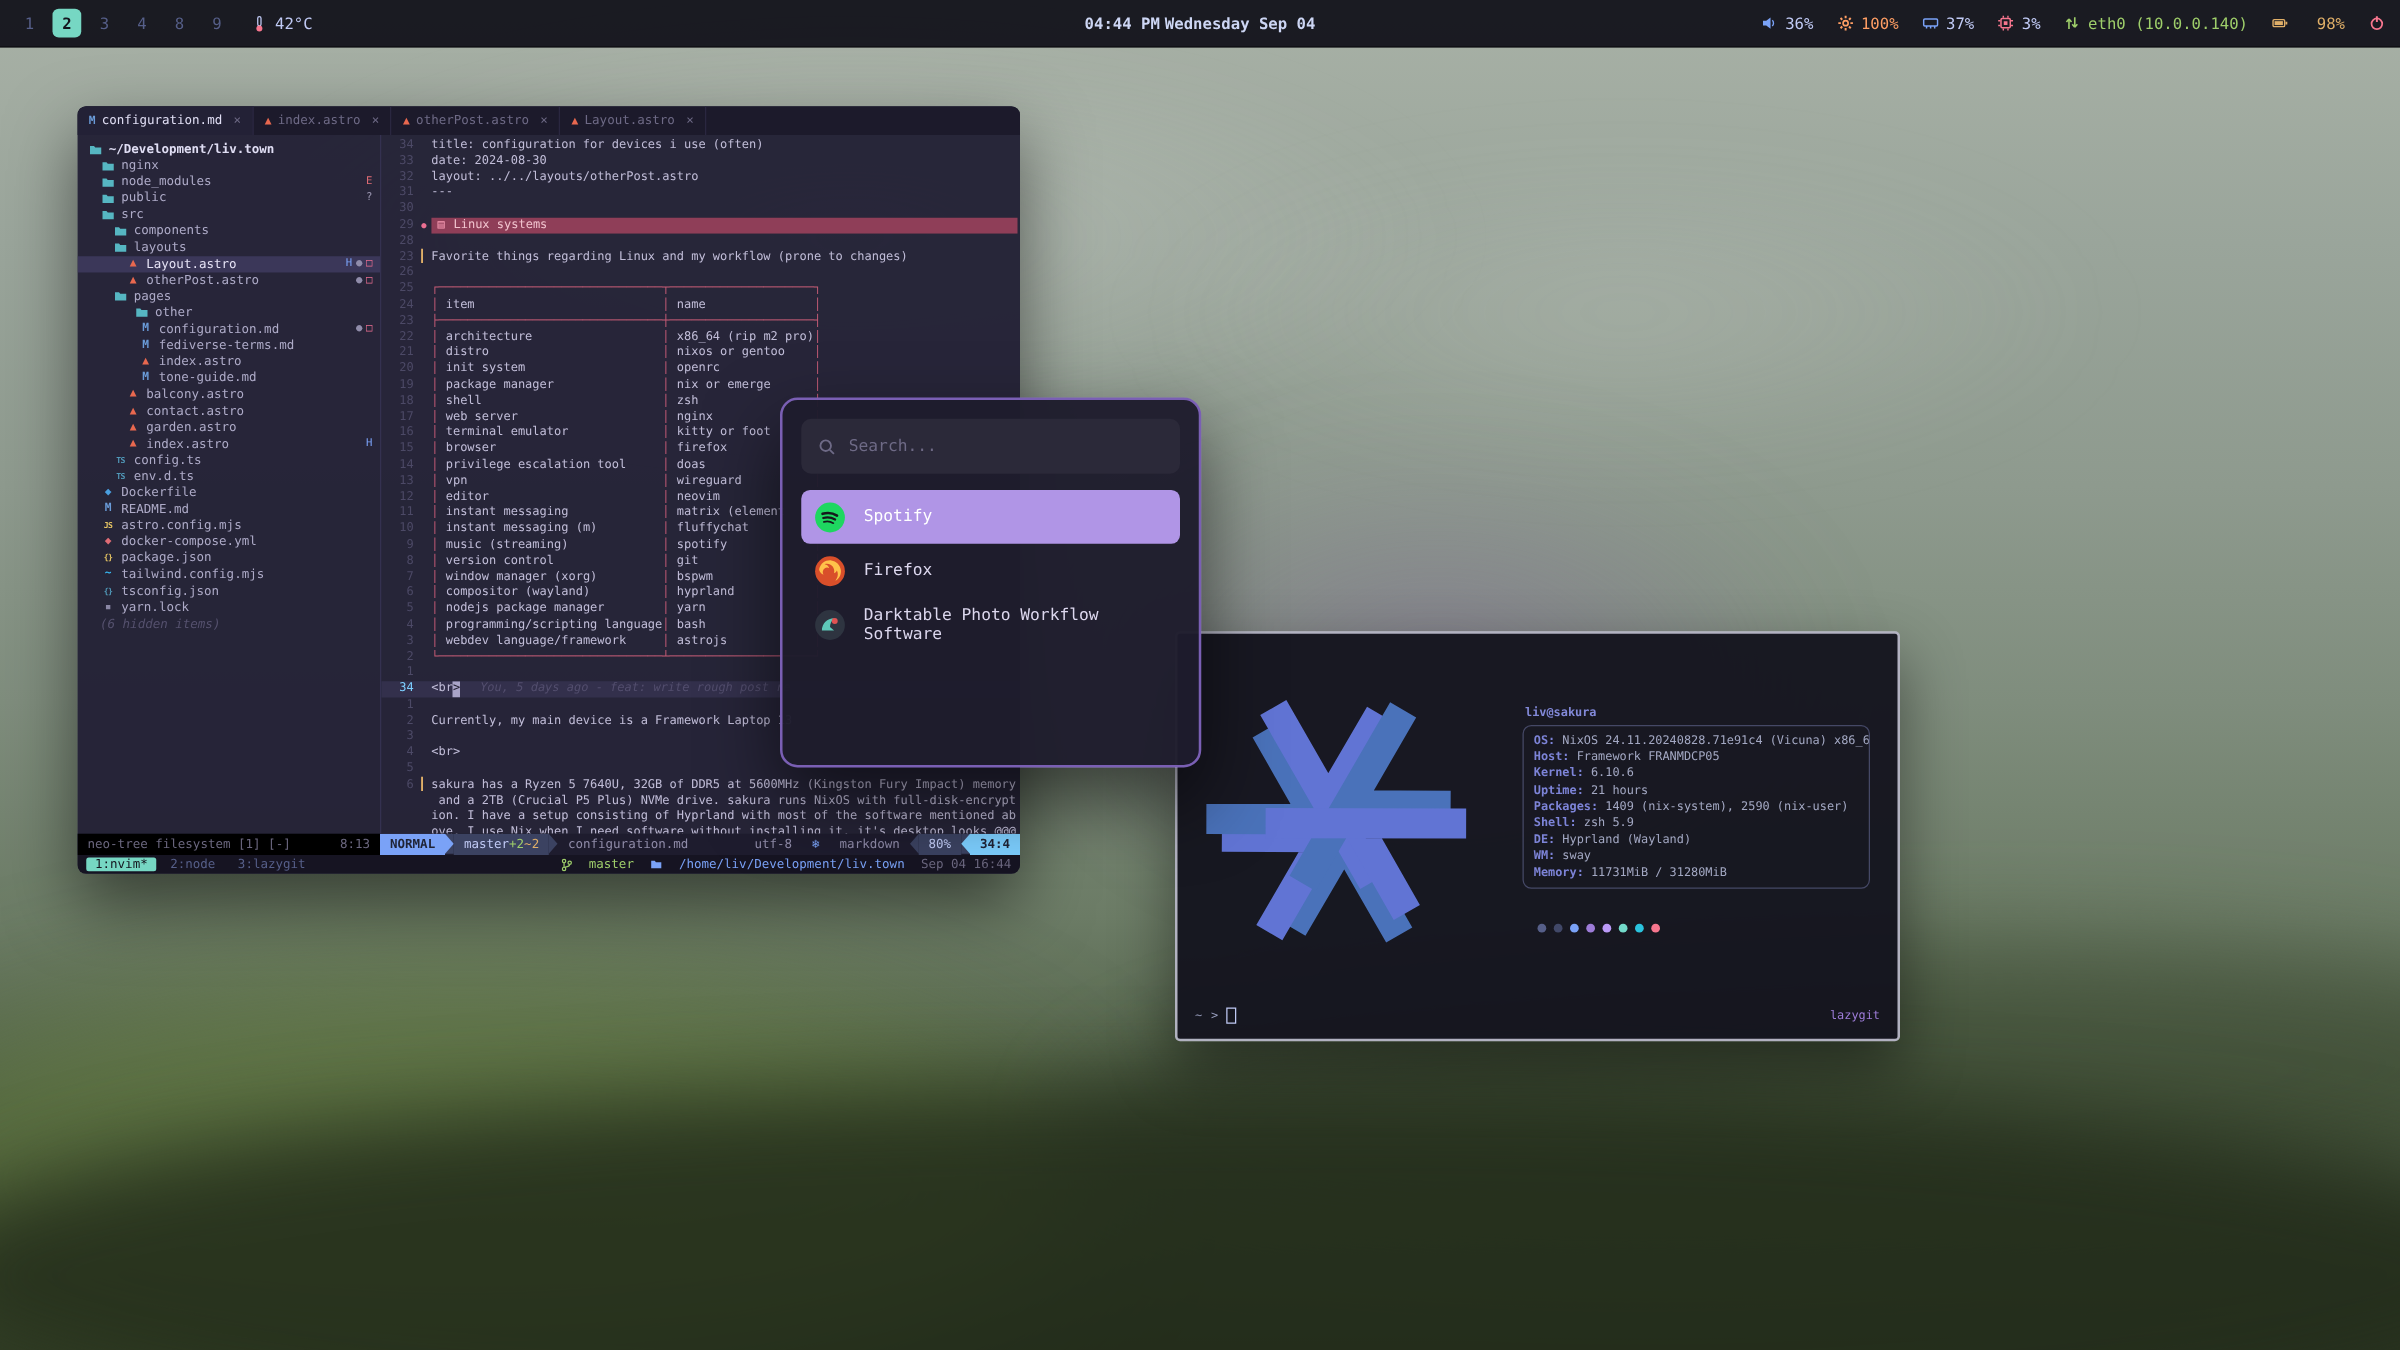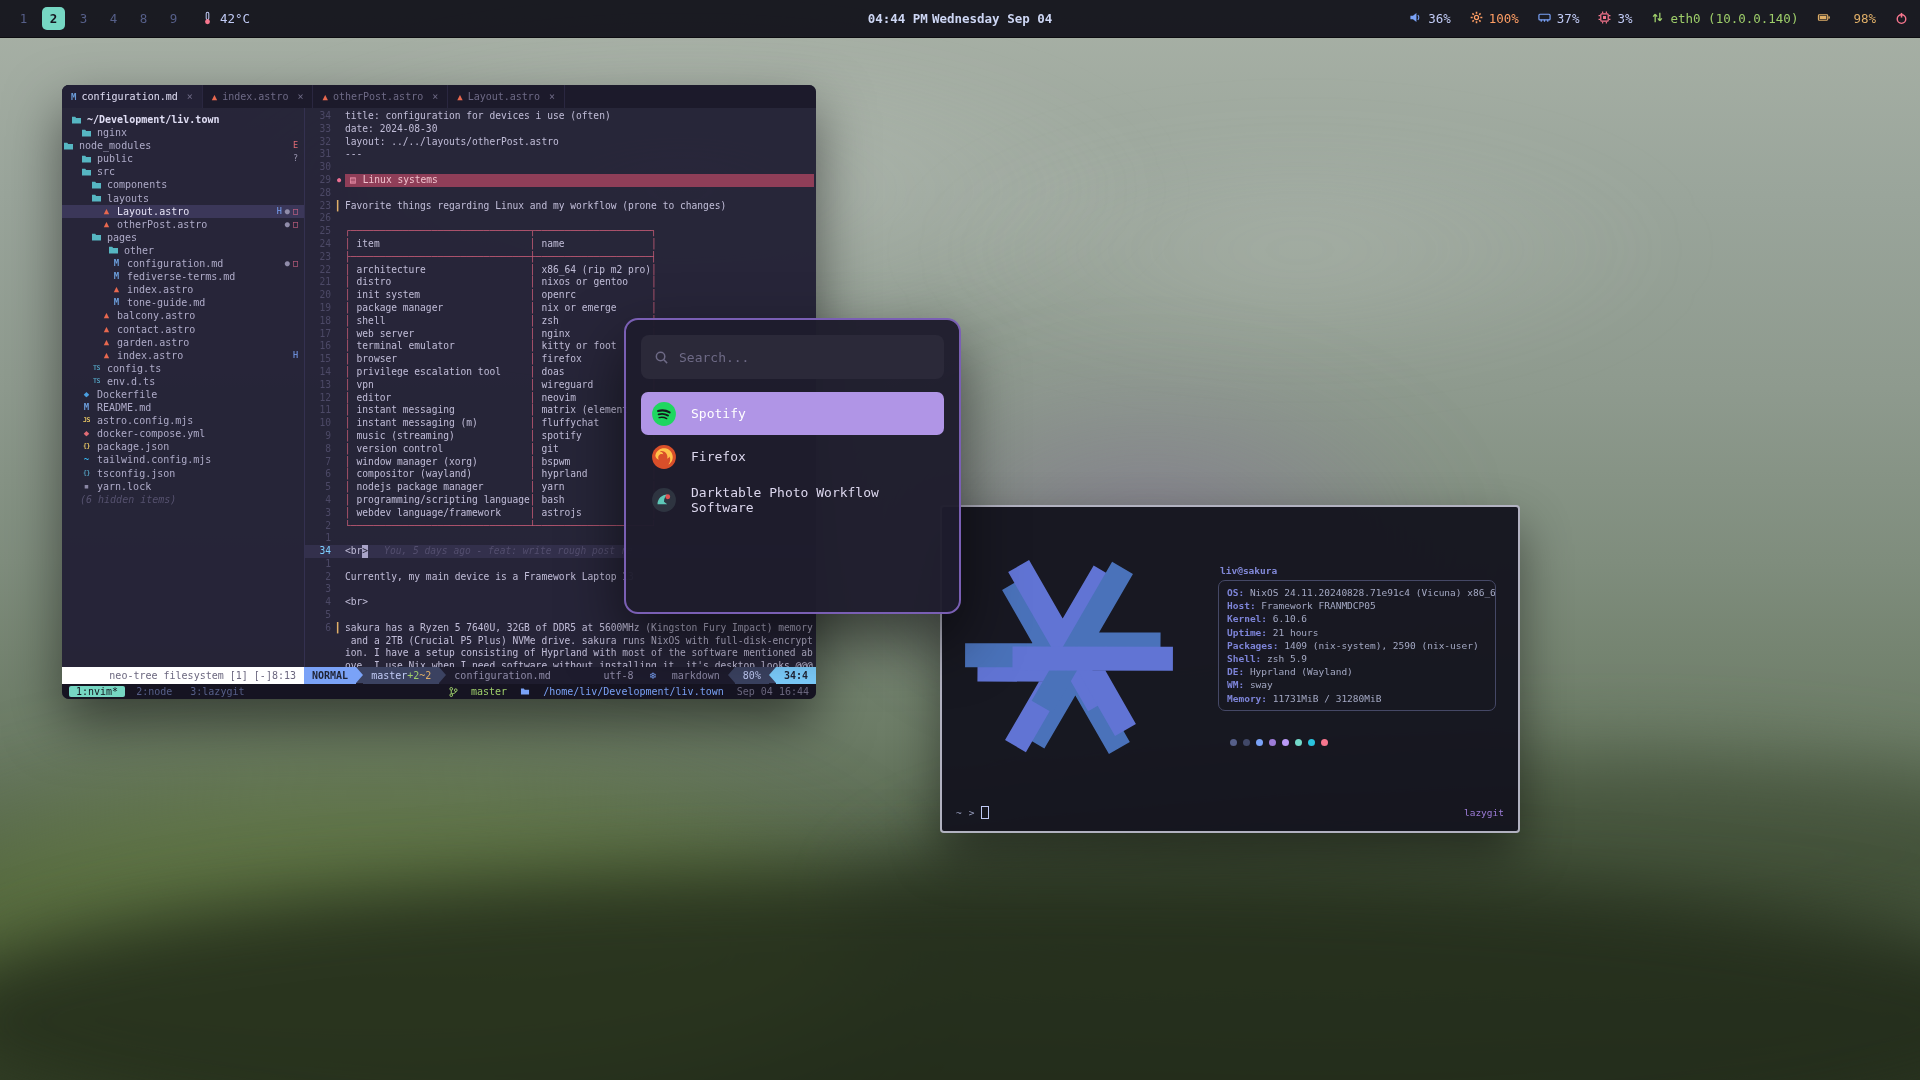--- a/index.html
+++ b/index.html
@@ -15,21 +15,21 @@
   .ridgemid{right:-140px;bottom:90px;width:1200px;height:230px;background:rgba(56,70,46,.6);border-radius:50%;filter:blur(40px);transform:rotate(-3deg)}
 
   
   #topbar{position:absolute;top:0;left:0;right:0;height:38px;background:rgba(17,17,26,.94);
           display:flex;align-items:center;justify-content:space-between;padding:0 12px;box-sizing:border-box;
           z-index:100;font-size:12.5px;color:#c0caf5;border-bottom:1px solid rgba(0,0,0,.5)}
   .bar-left{display:flex;align-items:center;gap:16px}
   #workspaces{display:flex;gap:7px}
   .ws{width:23px;height:23px;display:flex;align-items:center;justify-content:center;border-radius:5px;color:#565f89;cursor:default}
   .ws.active{background:#76d7c3;color:#14141e;font-weight:bold}
-  .module{display:flex;align-items:flex-start;gap:6px;white-space:nowrap}
+  .module{display:flex;align-items:center;gap:6px;white-space:nowrap}
   .bar-center{position:absolute;left:50%;transform:translateX(-50%);display:flex;gap:4px;font-weight:bold;color:#cdd6f4}
   .bar-right{display:flex;align-items:center;gap:19px}
   .micon{display:inline-flex;align-items:center}
 
   
   #editor-win{position:absolute;left:62px;top:85px;width:754px;height:614px;background:rgba(35,33,54,.97);
               border-radius:7px;box-shadow:0 24px 55px rgba(0,0,0,.5);display:flex;flex-direction:column;overflow:hidden;z-index:20}
   #tabbar{height:23px;flex:none;display:flex;align-items:stretch;background:#1c1a2b;font-size:10px}
   .tab{display:flex;align-items:center;gap:5px;padding:0 9px;color:#6e6a86;border-right:1px solid #2a2740;white-space:nowrap}
   .tab.active{background:#232136;color:#e0def4}
@@ -52,21 +52,21 @@
   .eline.hl .lnum{color:#7dcfff}
   .lsign{width:8px;flex:none}
   .ltext{flex:1;overflow:hidden;display:flex;color:#c1bdd8}
   .tb{color:#c65c76}.tc{color:#c1bdd8}
   .hbar{flex:1;background:#8f3e58;color:#f1c3ce;padding-left:5px;margin-right:2px}
   .hico{color:#f79ab4;margin-right:7px}
   .cur{background:#a9a4c8;color:#1f1d2e}
   .blame{color:#534e6e;font-style:italic;padding-left:16px}
 
   #statusline{height:17px;flex:none;display:flex;align-items:stretch;background:#1e1c2e;font-size:10px}
-  .nt-status{width:242px;flex:none;background:#ffffff;color:#6b677f;display:flex;justify-content:flex-end;align-items:center;padding:0 8px;box-sizing:border-box}
+  .nt-status{width:242px;flex:none;background:#000000;color:#6b677f;display:flex;justify-content:space-between;align-items:center;padding:0 8px;box-sizing:border-box}
   .sl-main{flex:1;display:flex;align-items:stretch;overflow:hidden}
   .seg{display:flex;align-items:center;padding:0 8px;white-space:nowrap}
   .tri{width:0;height:0;border-top:8.5px solid transparent;border-bottom:8.5px solid transparent;flex:none}
   #tmuxbar{height:15px;flex:none;background:#161422;display:flex;justify-content:space-between;align-items:center;font-size:10px;padding:0 7px}
   #tmux-windows{display:flex;gap:4px}
   .tw{padding:0 7px;color:#565f89}
   .tw.active{background:#76d7c3;color:#14141e;border-radius:2px}
   .tmux-right{display:flex;gap:13px;align-items:center}
   .tm-branch{color:#9ece6a}.tm-path{color:#7aa2f7}.tm-date{color:#6b677f}
 
@@ -228,21 +228,21 @@
       </div>
     </div>
   <div id="editor-body">
     <aside id="tree">
         <div class="trow root" style="padding-left: 8px;"><span class="ic"><svg width="11" height="10" viewBox="0 0 10 10">
               <path d="M0.5 1.8h3.2l1 1.2h4.8v5.4h-9z" fill="#56b6c2"></path>
             </svg></span><span>~/Development/liv.town</span></div>
         <div class="trow" style="padding-left: 18px;"><span class="ic"><svg width="11" height="10" viewBox="0 0 10 10">
               <path d="M0.5 1.8h3.2l1 1.2h4.8v5.4h-9z" fill="#56b6c2"></path>
             </svg></span><span>nginx</span></div>
-        <div class="trow" style=""><span class="ic"><svg width="11" height="10" viewBox="0 0 10 10">
+        <div class="trow" style="padding-left: 18px;"><span class="ic"><svg width="11" height="10" viewBox="0 0 10 10">
               <path d="M0.5 1.8h3.2l1 1.2h4.8v5.4h-9z" fill="#56b6c2"></path>
             </svg></span><span>node_modules</span><span class="marks"><span style="color: rgb(224, 108, 117);">E</span></span></div>
         <div class="trow" style="padding-left: 18px;"><span class="ic"><svg width="11" height="10" viewBox="0 0 10 10">
               <path d="M0.5 1.8h3.2l1 1.2h4.8v5.4h-9z" fill="#56b6c2"></path>
             </svg></span><span>public</span><span class="marks"><span style="color: rgb(154, 150, 176);">?</span></span></div>
         <div class="trow" style="padding-left: 18px;"><span class="ic"><svg width="11" height="10" viewBox="0 0 10 10">
               <path d="M0.5 1.8h3.2l1 1.2h4.8v5.4h-9z" fill="#56b6c2"></path>
             </svg></span><span>src</span></div>
         <div class="trow" style="padding-left: 28px;"><span class="ic"><svg width="11" height="10" viewBox="0 0 10 10">
               <path d="M0.5 1.8h3.2l1 1.2h4.8v5.4h-9z" fill="#56b6c2"></path>

